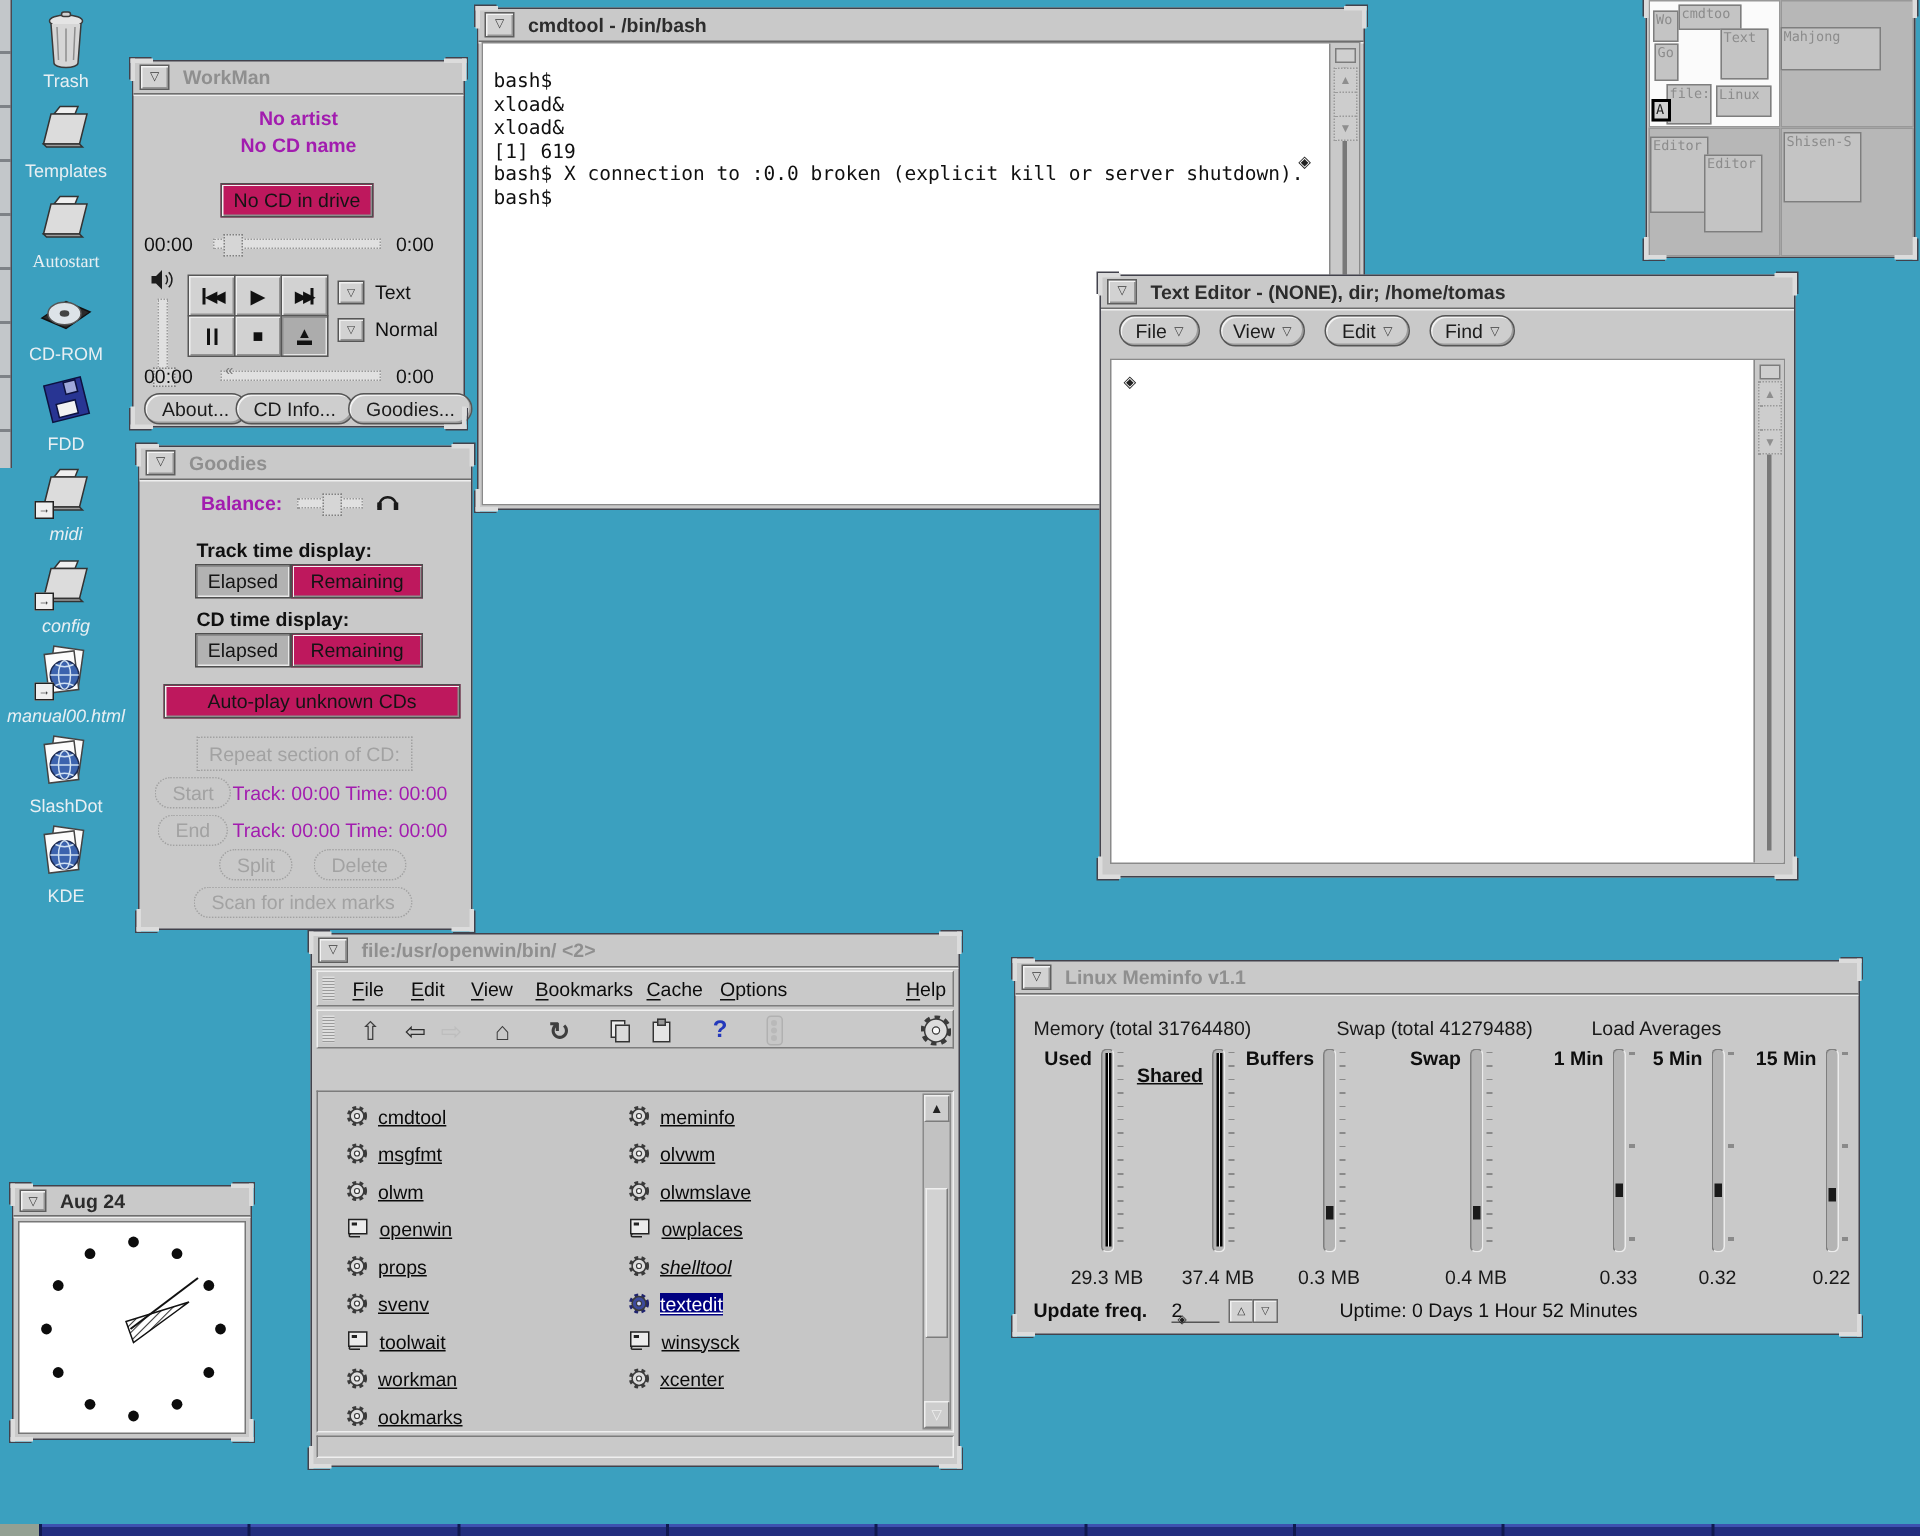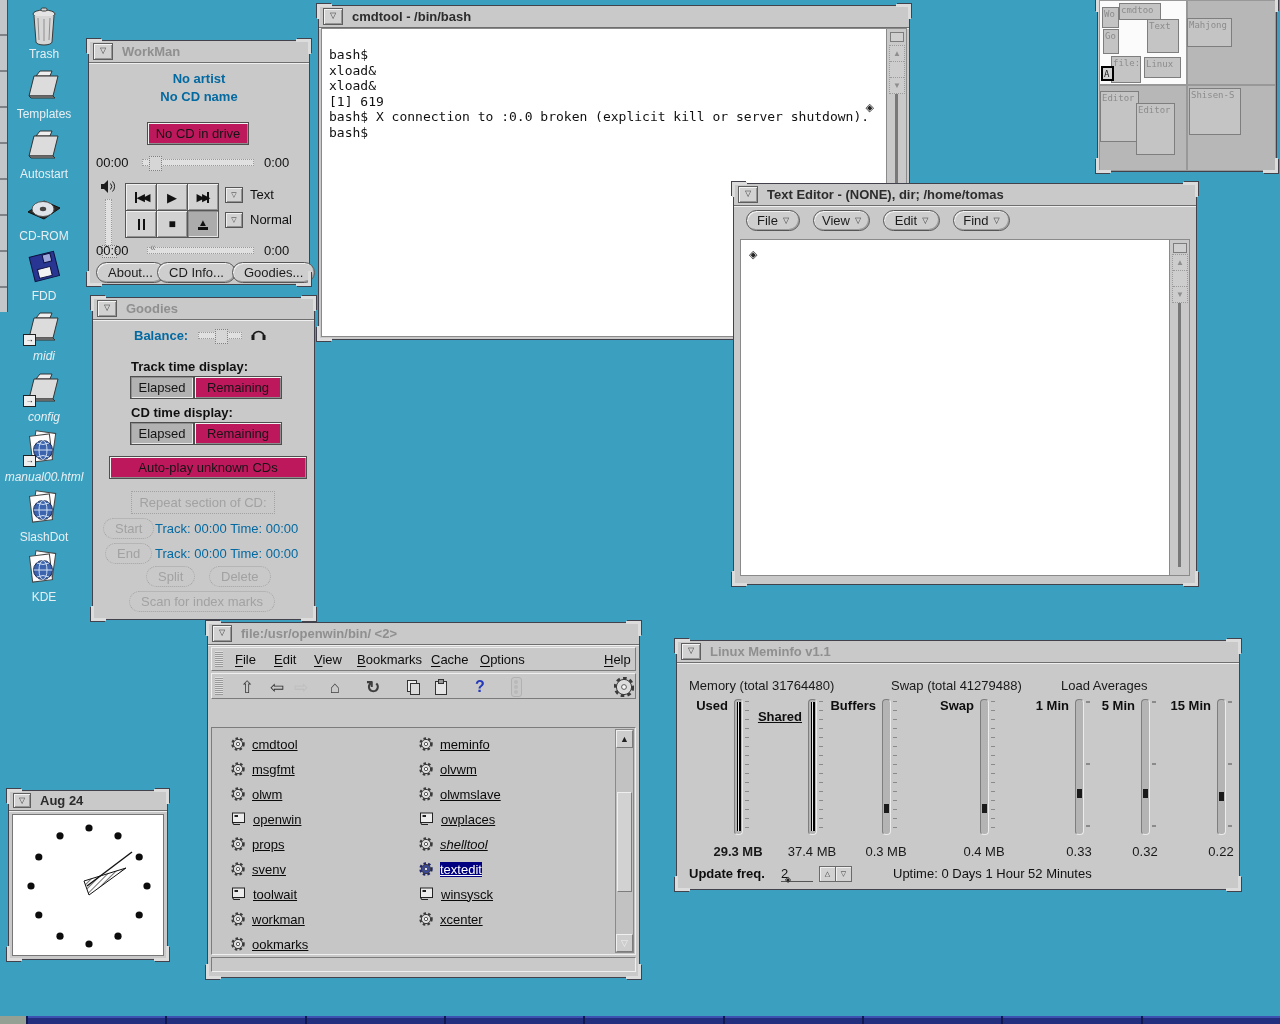--- a/index.html
+++ b/index.html
@@ -22,21 +22,21 @@
   .olc.br{right:-2px;bottom:-2px;border-right:3px solid #dcdcdc;border-bottom:3px solid #dcdcdc;box-shadow:1px 1px 0 #42424c}
   .olbtn{display:inline-flex;align-items:center;justify-content:center;gap:5px;height:21px;padding:0 11px;
          border:1px solid #565656;border-radius:11px;background:#cecece;
          box-shadow:inset 1px 1px 0 #f2f2f2,inset -1px -1px 0 #9c9c9c;font-size:13px;color:#1c1c1c;box-sizing:border-box;white-space:nowrap}
   .olbtn .tri{font-size:8px;color:#3c3c3c}
   .olbtn.dis{border:1px dotted #a2a2a2;color:#a2a2a2;background:transparent;box-shadow:none}
   .rbtn{display:inline-flex;align-items:center;justify-content:center;height:23px;border:1px solid #4e4e4e;
         background:#be185d;box-shadow:inset 1px 1px 0 #f2f2f2,inset -1px -1px 0 #8e8e8e;font-size:13px;color:#141414;box-sizing:border-box;white-space:nowrap}
   .rbtn.pressed{background:#b2b2b2;box-shadow:inset 1px 1px 0 #8e8e8e,inset -1px -1px 0 #e8e8e8}
   .rbtn.dis{border:1px dotted #a2a2a2;color:#a2a2a2;background:transparent;box-shadow:none}
-  .dith{color:#0369a1}
+  .dith{color:#a21caf}
   .bold13{font-weight:bold;font-size:13px;color:#101010}
   
   .olsb{position:absolute;top:0;bottom:0;right:0;width:19px;background:#c9c9c9;border-left:1px solid #8a8a8a}
   .olsb .anchor{position:absolute;left:3px;top:3px;width:12px;height:8px;background:#cfcfcf;border:1px solid #7c7c7c}
   .olsb .cable{position:absolute;left:8px;width:3px;background:#787878}
   .olsb .elev{position:absolute;left:2px;width:14px;border:1px dotted #9a9a9a;background:#cdcdcd}
   .olsb .ecell{height:15px;display:flex;align-items:center;justify-content:center;font-size:8px;color:#8e8e8e;border-bottom:1px dotted #9a9a9a}
   .olsb .ecell:last-child{border-bottom:none}
   
   .termwrap{position:absolute;left:2px;right:2px;top:22px;bottom:2px;background:#fff;border:1px solid #8a8a8a}
@@ -130,21 +130,21 @@
       <div class="lab">Trash</div>
     </div>
     <div class="dicon" style="top: 66px;">
       <div class="ic"><svg width="40" height="36" viewBox="0 0 40 36">
           <path d="M12 10 L16 5 L28 5 L26 10 Z" fill="#efefef" stroke="#333"></path>
           <path d="M5 30 L10 10 L34 10 L29 30 Z" fill="#dcdcdc" stroke="#333"></path>
           <path d="M5 30 L29 30 L31 32 L7 32 Z" fill="#9c9c9c" stroke="#333"></path>
         </svg></div>
       <div class="lab">Templates</div>
     </div>
-    <div class="dicon" style="top: 126px;">
+    <div class="dicon" style="top: 126px; font-family: Liberation Serif, serif;">
       <div class="ic"><svg width="40" height="36" viewBox="0 0 40 36">
           <path d="M12 10 L16 5 L28 5 L26 10 Z" fill="#efefef" stroke="#333"></path>
           <path d="M5 30 L10 10 L34 10 L29 30 Z" fill="#dcdcdc" stroke="#333"></path>
           <path d="M5 30 L29 30 L31 32 L7 32 Z" fill="#9c9c9c" stroke="#333"></path>
         </svg></div>
       <div class="lab">Autostart</div>
     </div>
     <div class="dicon" style="top: 188px;">
       <div class="ic"><svg width="40" height="36" viewBox="0 0 40 36">
           <path d="M4 24 L20 13 L36 20 L20 31 Z" fill="#2b2b2b" stroke="#111"></path>
@@ -629,21 +629,21 @@
   </div>
   <div class="ghead" style="left:12px;top:37px">Memory   (total 31764480)</div>
   <div class="ghead" style="left:214px;top:37px">Swap (total 41279488)</div>
   <div class="ghead" style="left:384px;top:37px">Load Averages</div>
   <div id="gauges">
       <div class="glabel" style="top: 57px; left: 51px; transform: translateX(-100%);">Used</div>
       <div class="gtrack" style="left: 57px; top: 58px; height: 136px;">
         <div class="gfill"></div>
       </div>
       <div class="gticks" style="left: 68px; top: 60px; height: 132px;"></div>
-      <div class="gvalue" style="left: 26px; top: 203px; font-weight: bold;">29.3 MB</div>
+      <div class="gvalue" style="left: 26px; top: 203px;">29.3 MB</div>
       <div class="glabel" style="top: 68px; left: 125px; transform: translateX(-100%); text-decoration: underline;">Shared</div>
       <div class="gtrack" style="left: 131px; top: 58px; height: 136px;">
         <div class="gfill"></div>
       </div>
       <div class="gticks" style="left: 142px; top: 60px; height: 132px;"></div>
       <div class="gvalue" style="left: 100px; top: 203px;">37.4 MB</div>
       <div class="glabel" style="top: 57px; left: 199px; transform: translateX(-100%);">Buffers</div>
       <div class="gtrack" style="left: 205px; top: 58px; height: 136px;">
         <div class="gthumb" style="top: 104.16px;"></div>
       </div>
@@ -726,21 +726,21 @@
 <div class="olwin" id="win-pager" style="left:1097px;top:-2px;width:180px;height:174px">
     <div class="pcell active" style="left: 1px; top: 1px; width: 88px; height: 85px;"></div>
     <div class="pmini" style="left: 4px; top: 8px; width: 17px; height: 21px;">Wo</div>
     <div class="pmini" style="left: 21px; top: 4px; width: 42px; height: 17px;">cmdtoo</div>
     <div class="pmini" style="left: 49px; top: 20px; width: 32px; height: 34px;">Text</div>
     <div class="pmini" style="left: 5px; top: 30px; width: 16px; height: 25px;">Go</div>
     <div class="pmini" style="left: 13px; top: 57px; width: 30px; height: 27px;">file:</div>
     <div class="pmini" style="left: 46px; top: 58px; width: 37px; height: 21px;">Linux</div>
     <div class="pmini iconified" style="left: 3px; top: 67px; width: 13px; height: 15px;">A</div>
     <div class="pcell" style="left: 89px; top: 1px; width: 89px; height: 85px;"></div>
-    <div class="pmini" style="left: 89px; top: 19px; width: 45px; height: 29px;">Mahjong</div>
+    <div class="pmini" style="left: 89px; top: 19px; width: 67px; height: 29px;">Mahjong</div>
     <div class="pcell" style="left: 1px; top: 86px; width: 88px; height: 86px;"></div>
     <div class="pmini" style="left: 2px; top: 92px; width: 39px; height: 51px;">Editor</div>
     <div class="pmini" style="left: 38px; top: 104px; width: 39px; height: 52px;">Editor</div>
     <div class="pcell" style="left: 89px; top: 86px; width: 89px; height: 86px;"></div>
     <div class="pmini" style="left: 91px; top: 89px; width: 52px; height: 47px;">Shisen-S</div>
     <div class="olc tl"></div>
     <div class="olc tr"></div>
     <div class="olc bl"></div>
     <div class="olc br"></div>
   </div>

